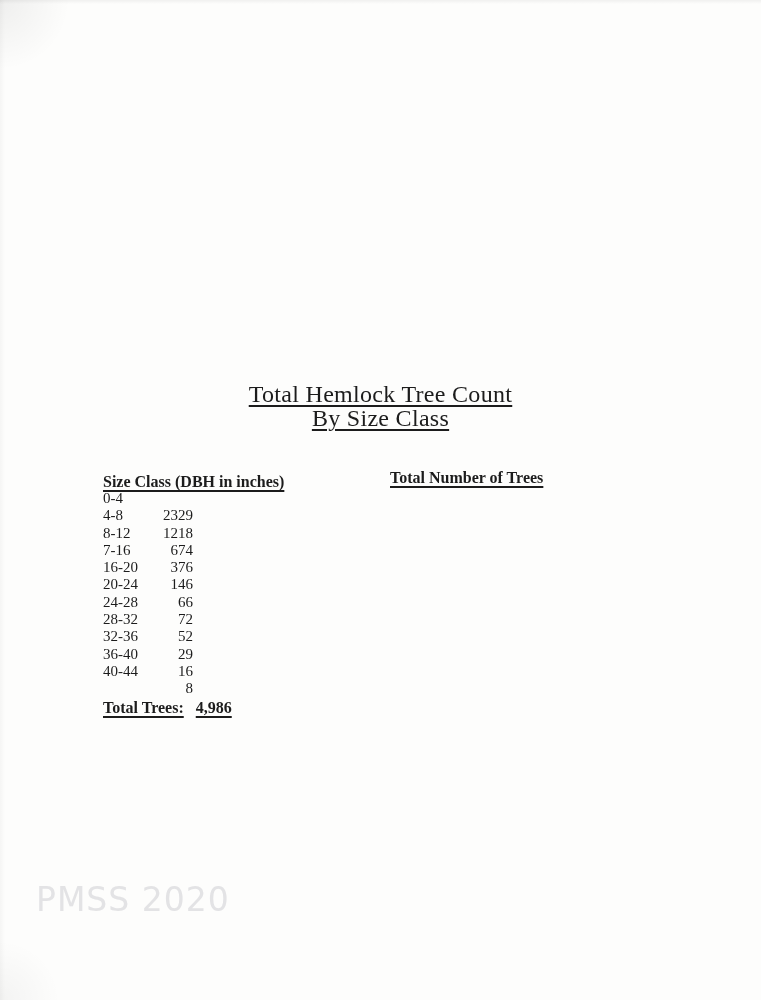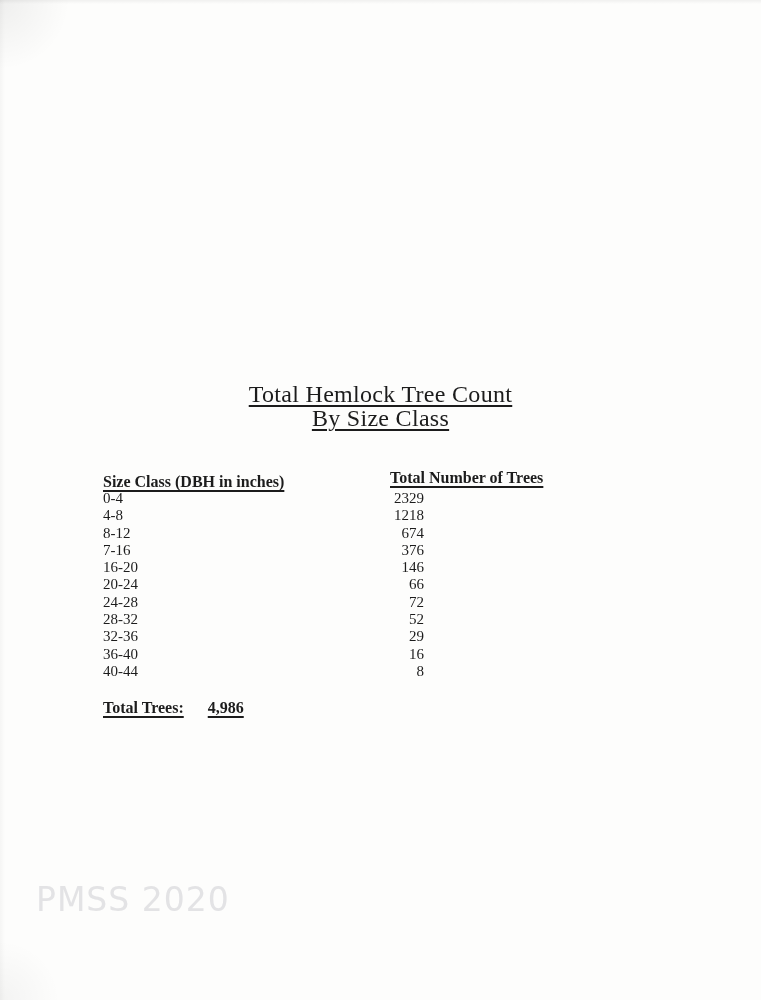--- a/index.html
+++ b/index.html
@@ -70,36 +70,37 @@
     top: 490px;
     left: 103px;
     width: 321px;
     font-size: 15px;
   }
   .data-row {
     display: flex;
     justify-content: space-between;
     line-height: 17.3px;
     height: 17.3px;
+    flex-direction: column;
   }
   .cell-size { text-align: left; }
   .cell-count { text-align: right; width: 90px; }
   .total-line {
     position: absolute;
     top: 699px;
     left: 103px;
     font-weight: bold;
     font-size: 16px;
   }
   .total-line .uline {
     text-decoration: underline;
     text-decoration-thickness: 2px;
     text-underline-offset: 3px;
   }
-  .total-value { margin-left: 20px; }
+  .total-value { margin-left: 8px; }
   .watermark {
     position: absolute;
     top: 880px;
     left: 36px;
     font-family: "DejaVu Sans", sans-serif;
     font-size: 33px;
     color: #e3e3e5;
     letter-spacing: 1px;
     user-select: none;
   }

